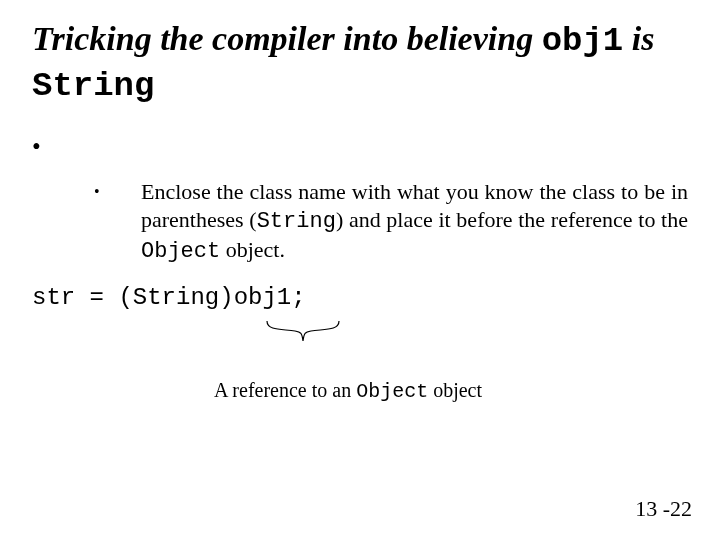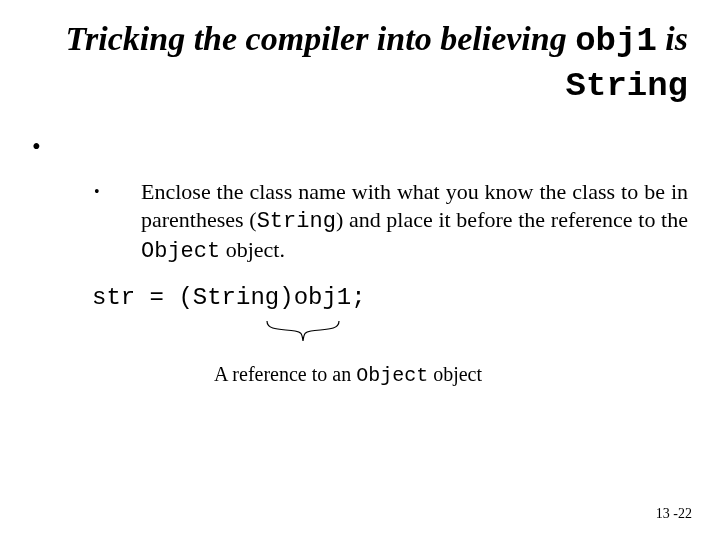--- a/index.html
+++ b/index.html
@@ -14,21 +14,21 @@
     box-sizing: border-box;
   }
   .slide {
     width: 720px;
     height: 540px;
     position: relative;
     padding: 18px 32px 40px 32px;
     box-sizing: border-box;
   }
   .title {
-    text-align: right;
+    text-align: left;
     font-style: italic;
     font-size: 34px;
     line-height: 1.25;
     margin: 0 0 24px 0;
   }
   .title .mono {
     font-family: "Courier New", Courier, monospace;
     font-style: normal;
   }
   .body {
@@ -60,46 +60,45 @@
   .lvl2 .content {
     flex: 1;
     margin-left: 17px;
   }
   .mono {
     font-family: "Courier New", Courier, monospace;
   }
   .code-line {
     font-family: "Courier New", Courier, monospace;
     font-size: 24px;
-    margin-left: 60px;
     margin-top: 8px;
     margin-bottom: 6px;
   }
   .brace-wrap {
     position: relative;
     margin-left: 60px;
     height: 30px;
   }
   .brace-svg {
     position: absolute;
     top: 0;
   }
   .annotation {
     margin-left: 182px;
     font-size: 20px;
-    margin-top: 12px;
+    margin-top: 28px;
   }
   .annotation .mono {
     font-size: 20px;
   }
   .pagenum {
     position: absolute;
     right: 28px;
     bottom: 18px;
-    font-size: 14px;
+    font-size: 22px;
   }
 </style>
 </head>
 <body>
 
 <div class="slide">
 
   <h1 class="title">
     <span>Tricking the compiler into believing </span><span class="mono">obj1</span><span> is </span><span class="mono">String</span>
   </h1>

